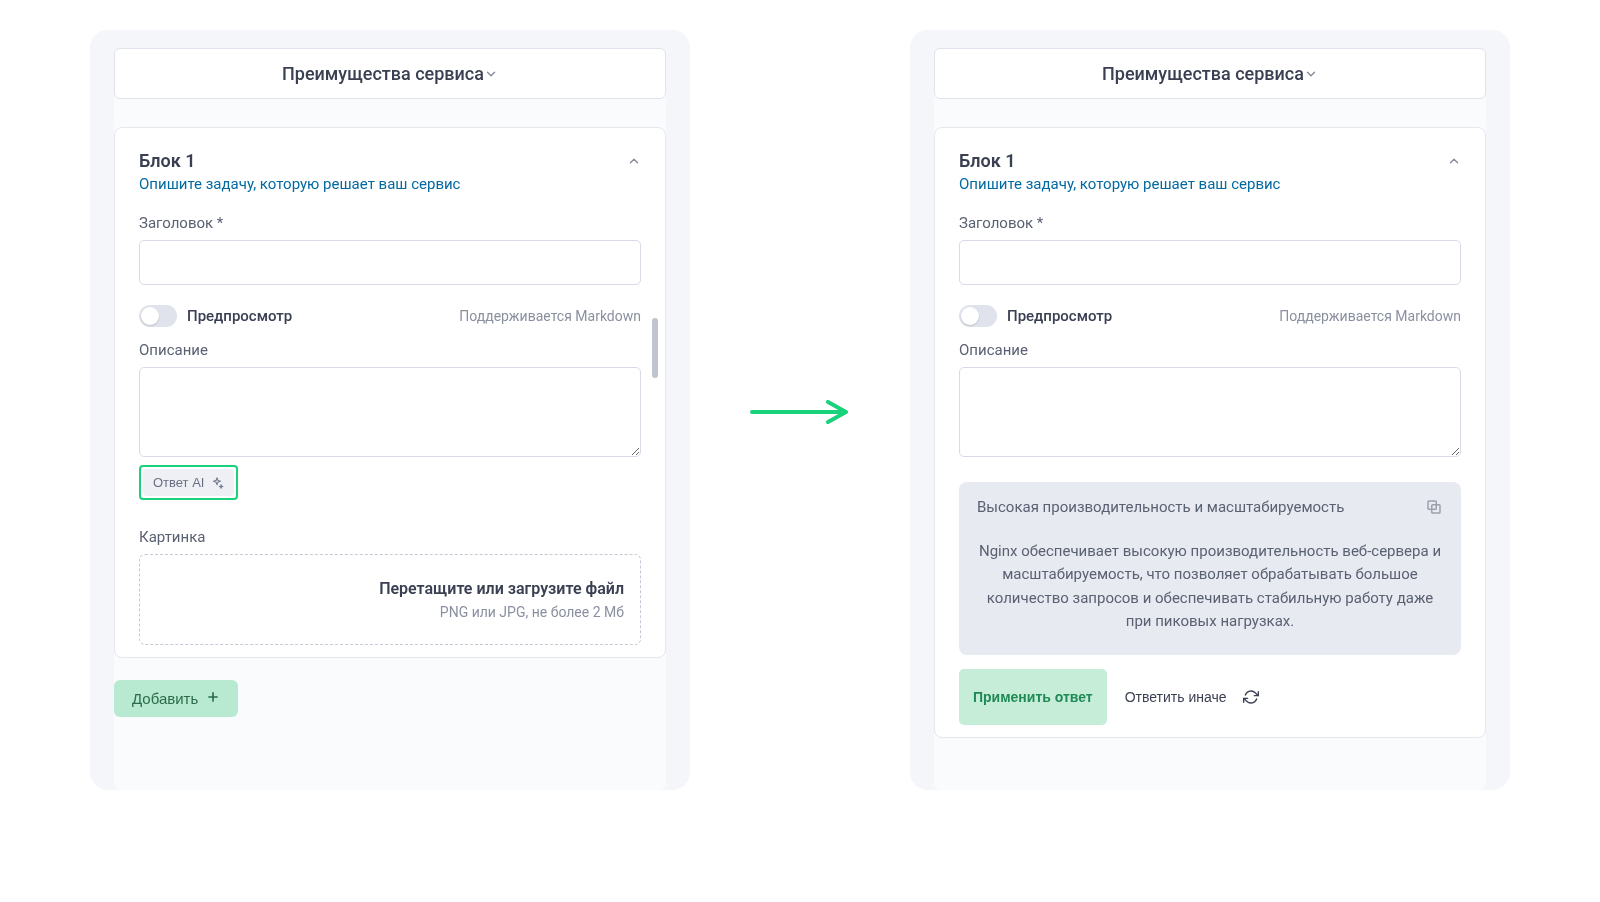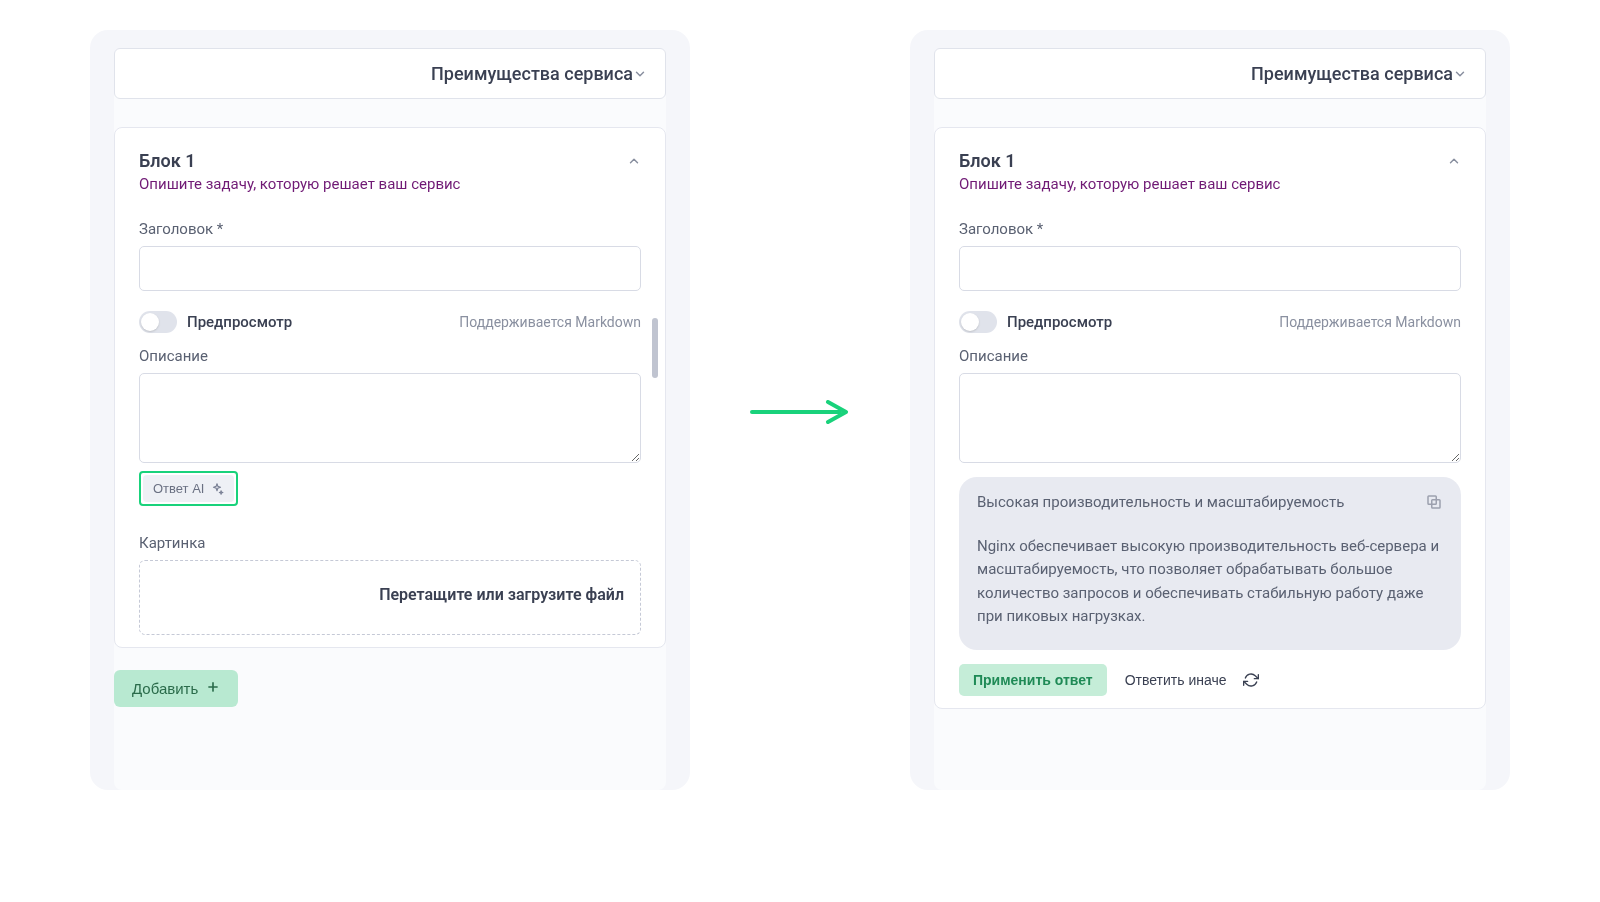--- a/index.html
+++ b/index.html
@@ -28,21 +28,21 @@
       border-radius: 8px;
       padding: 0;
       height: 100%;
     }
     .dropdown-header {
       background: #ffffff;
       border: 1px solid #e0e3eb;
       border-radius: 6px;
       padding: 14px 18px;
       display: flex;
-      justify-content: flex-end;
+      justify-content: center;
       align-items: center;
       margin-bottom: 28px;
       cursor: pointer;
     }
     .dropdown-header span {
       font-size: 18px;
       color: #3a4052;
       font-weight: 500;
     }
     .chevron-down {
@@ -64,22 +64,22 @@
       align-items: flex-start;
     }
     .block-title {
       font-size: 18px;
       font-weight: 600;
       color: #3a4052;
       margin-bottom: 4px;
     }
     .block-subtitle {
       font-size: 15px;
-      color: #701a75;
-      margin-bottom: 27px;
+      color: #0369a1;
+      margin-bottom: 21px;
       text-align: center;
     }
     .chevron-up {
       width: 14px;
       height: 14px;
       display: inline-block;
       margin-top: 4px;
     }
     .field-label {
       font-size: 15px;
@@ -209,23 +209,24 @@
       justify-content: center;
       margin-top: 370px;
       flex-shrink: 0;
     }
     .arrow-svg {
       width: 100px;
       height: 24px;
     }
     .ai-response-box {
       background: #e8eaf1;
-      border-radius: 18px;
+      border-radius: 8px;
       padding: 16px 18px 22px 18px;
-      margin-top: 10px;
+      margin-top: 21px;
+      text-align: center;
     }
     .ai-response-header {
       display: flex;
       justify-content: space-between;
       align-items: flex-start;
       gap: 12px;
       margin-bottom: 24px;
     }
     .ai-response-title {
       font-size: 15px;
@@ -247,21 +248,21 @@
     .ai-actions {
       margin-top: 14px;
       display: flex;
       align-items: center;
       gap: 18px;
     }
     .apply-button {
       background: #c5edd8;
       border: none;
       border-radius: 5px;
-      padding: 8px 14px;
+      padding: 20px 14px;
       font-size: 14px;
       font-weight: 600;
       color: #1f8a56;
       cursor: pointer;
     }
     .retry-button {
       display: inline-flex;
       align-items: center;
       gap: 16px;
       background: transparent;
@@ -337,20 +338,21 @@
               </svg>
           </span>
         </button>
       </div>
 
       <div class="section-gap"></div>
 
       <label class="field-label">Картинка</label>
       <div class="dropzone">
         <div class="dropzone-title">Перетащите или загрузите файл</div>
+        <div class="dropzone-sub">PNG или JPG, не более 2 Мб</div>
       </div>
     </div>
 
     <button class="add-button">
       <span>Добавить</span>
       <span>
         <svg width="14" height="14" viewBox="0 0 24 24" fill="none" stroke="#2a6b4a" stroke-width="2.8" stroke-linecap="round">
             <line x1="12" y1="5" x2="12" y2="19"></line>
             <line x1="5" y1="12" x2="19" y2="12"></line>
           </svg>

